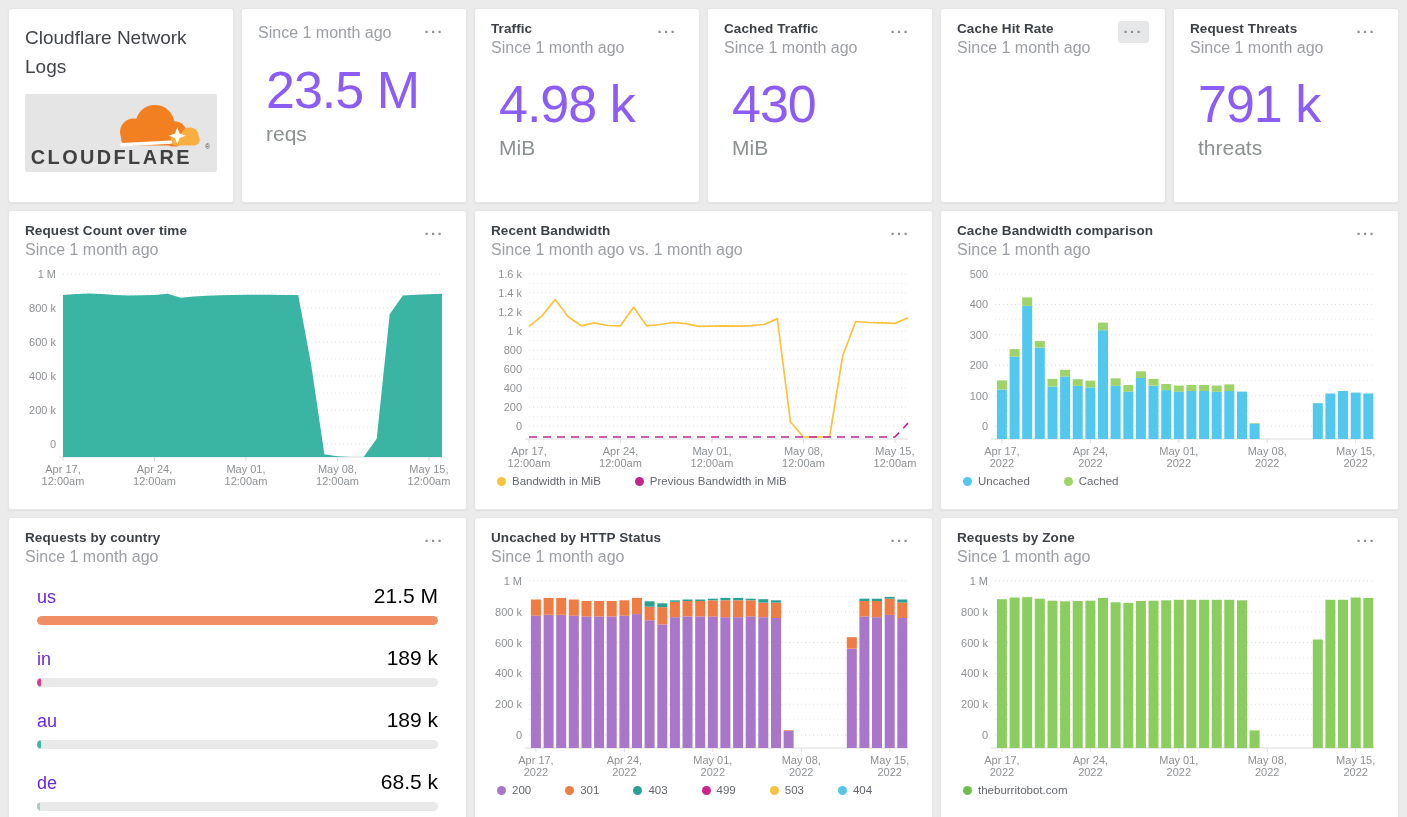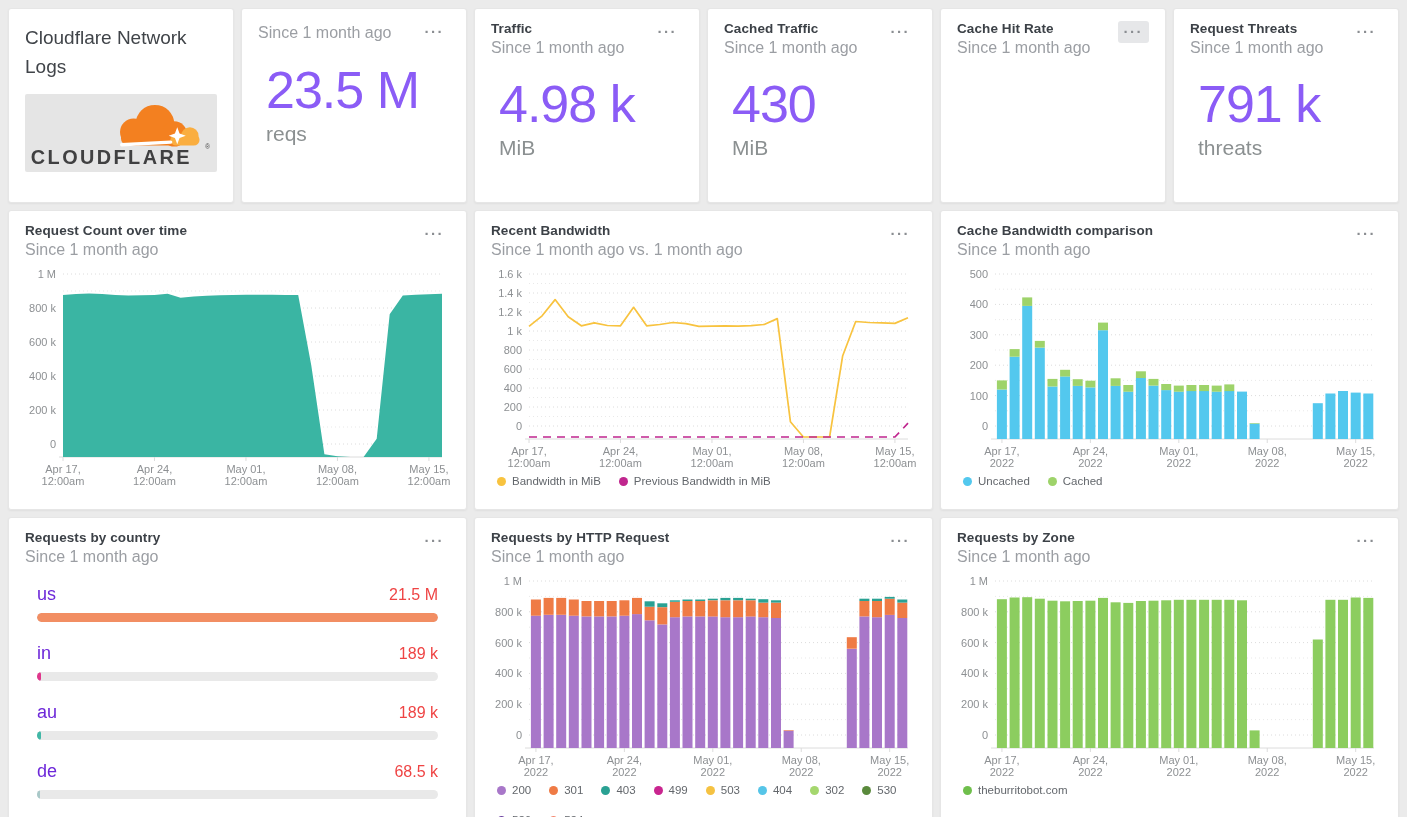--- a/index.html
+++ b/index.html
@@ -25,29 +25,29 @@
   
   .stat-body { margin-top:20px; margin-left:8px; }
   .stat-value { font-size:52px; color:#8b5cf6; letter-spacing:-1px; line-height:1.05; }
   .stat-unit { font-size:21px; color:#8b9091; margin-top:4px; }
   
   svg.chart { width:100%; display:block; overflow:hidden; }
   .ylab, .xlab { font-size:11px; fill:#8d9093; font-family:"Liberation Sans",sans-serif; }
   .grid { stroke:#dcdcdc; stroke-width:1; stroke-dasharray:1,3; }
   .grid.minor { stroke:#e9e9e9; }
   .axisline { stroke:#dcdcdc; stroke-width:1; }
-  .legend { display:flex; gap:18px; margin:4px 0 0 6px; flex-wrap:wrap; }
+  .legend { display:flex; gap:34px; margin:4px 0 0 6px; flex-wrap:wrap; }
   .leg-item { display:flex; align-items:center; gap:6px; font-size:11.5px; color:#63676c; cursor:pointer; }
   .leg-dot { width:9px; height:9px; border-radius:50%; display:inline-block; }
   
   .country-rows { margin:18px 12px 0 12px; }
   .c-row { margin-bottom:21px; }
   .c-line { display:flex; justify-content:space-between; align-items:baseline; margin-bottom:8px; }
   .c-label { font-size:18px; color:#6d28d9; }
-  .c-value { font-size:16px; color:#ef4444; }
+  .c-value { font-size:21px; color:#000000; }
   .c-track { height:9px; border-radius:5px; background:#e9e9e9; position:relative; overflow:hidden; }
   .c-fill { position:absolute; left:0; top:0; height:100%; border-radius:5px; min-width:3px; }
 </style>
 </head>
 <body>
 
 <div class="dashboard">
 
   <div class="row row1">
     <div class="panel">
@@ -394,21 +394,21 @@
           <div class="c-track">
               <div class="c-fill" style="width: 0.35%; background: rgb(169, 200, 200);"></div>
             </div>
         </div>
       </div>
     </div>
 
     <div class="panel">
       <div class="panel-head">
         <div>
-          <div class="p-title">Requests by HTTP Request</div>
+          <div class="p-title">Uncached by HTTP Status</div>
           <div class="p-sub">Since 1 month ago</div>
         </div>
         <div class="dots">···</div>
       </div>
       <svg class="chart" height="210" width="425">
           <line x1="38" x2="417" y1="11" y2="11" class="grid"></line>
           <line x1="38" x2="417" y1="26.4" y2="26.4" class="grid minor"></line>
           <text x="31" y="15" class="ylab" text-anchor="end">1 M</text>
           <line x1="38" x2="417" y1="41.8" y2="41.8" class="grid"></line>
           <line x1="38" x2="417" y1="57.199999999999996" y2="57.199999999999996" class="grid minor"></line>

